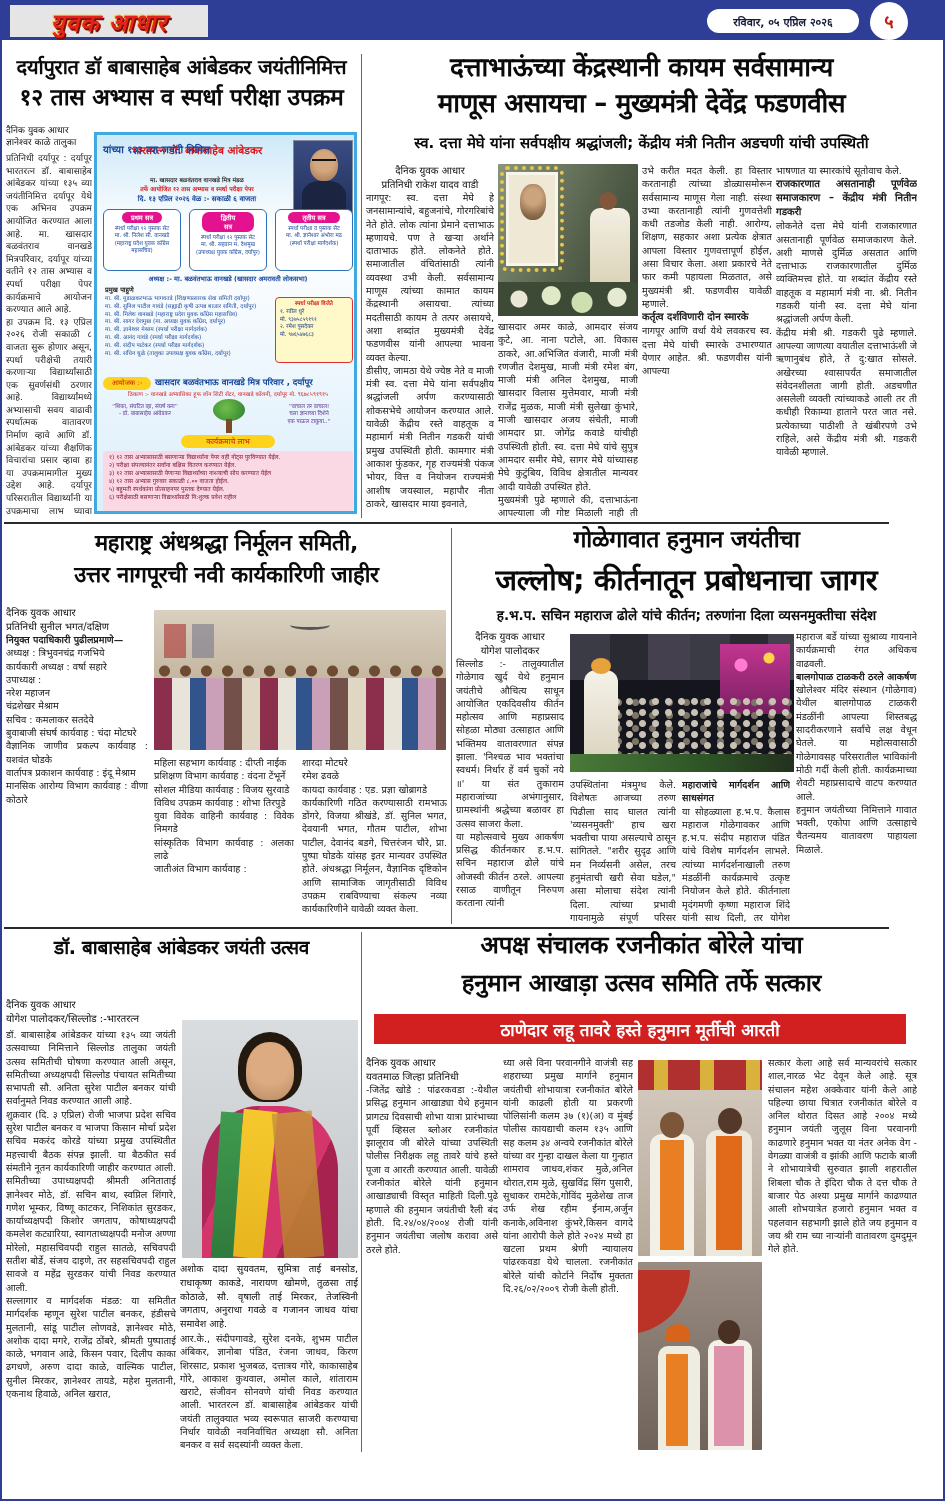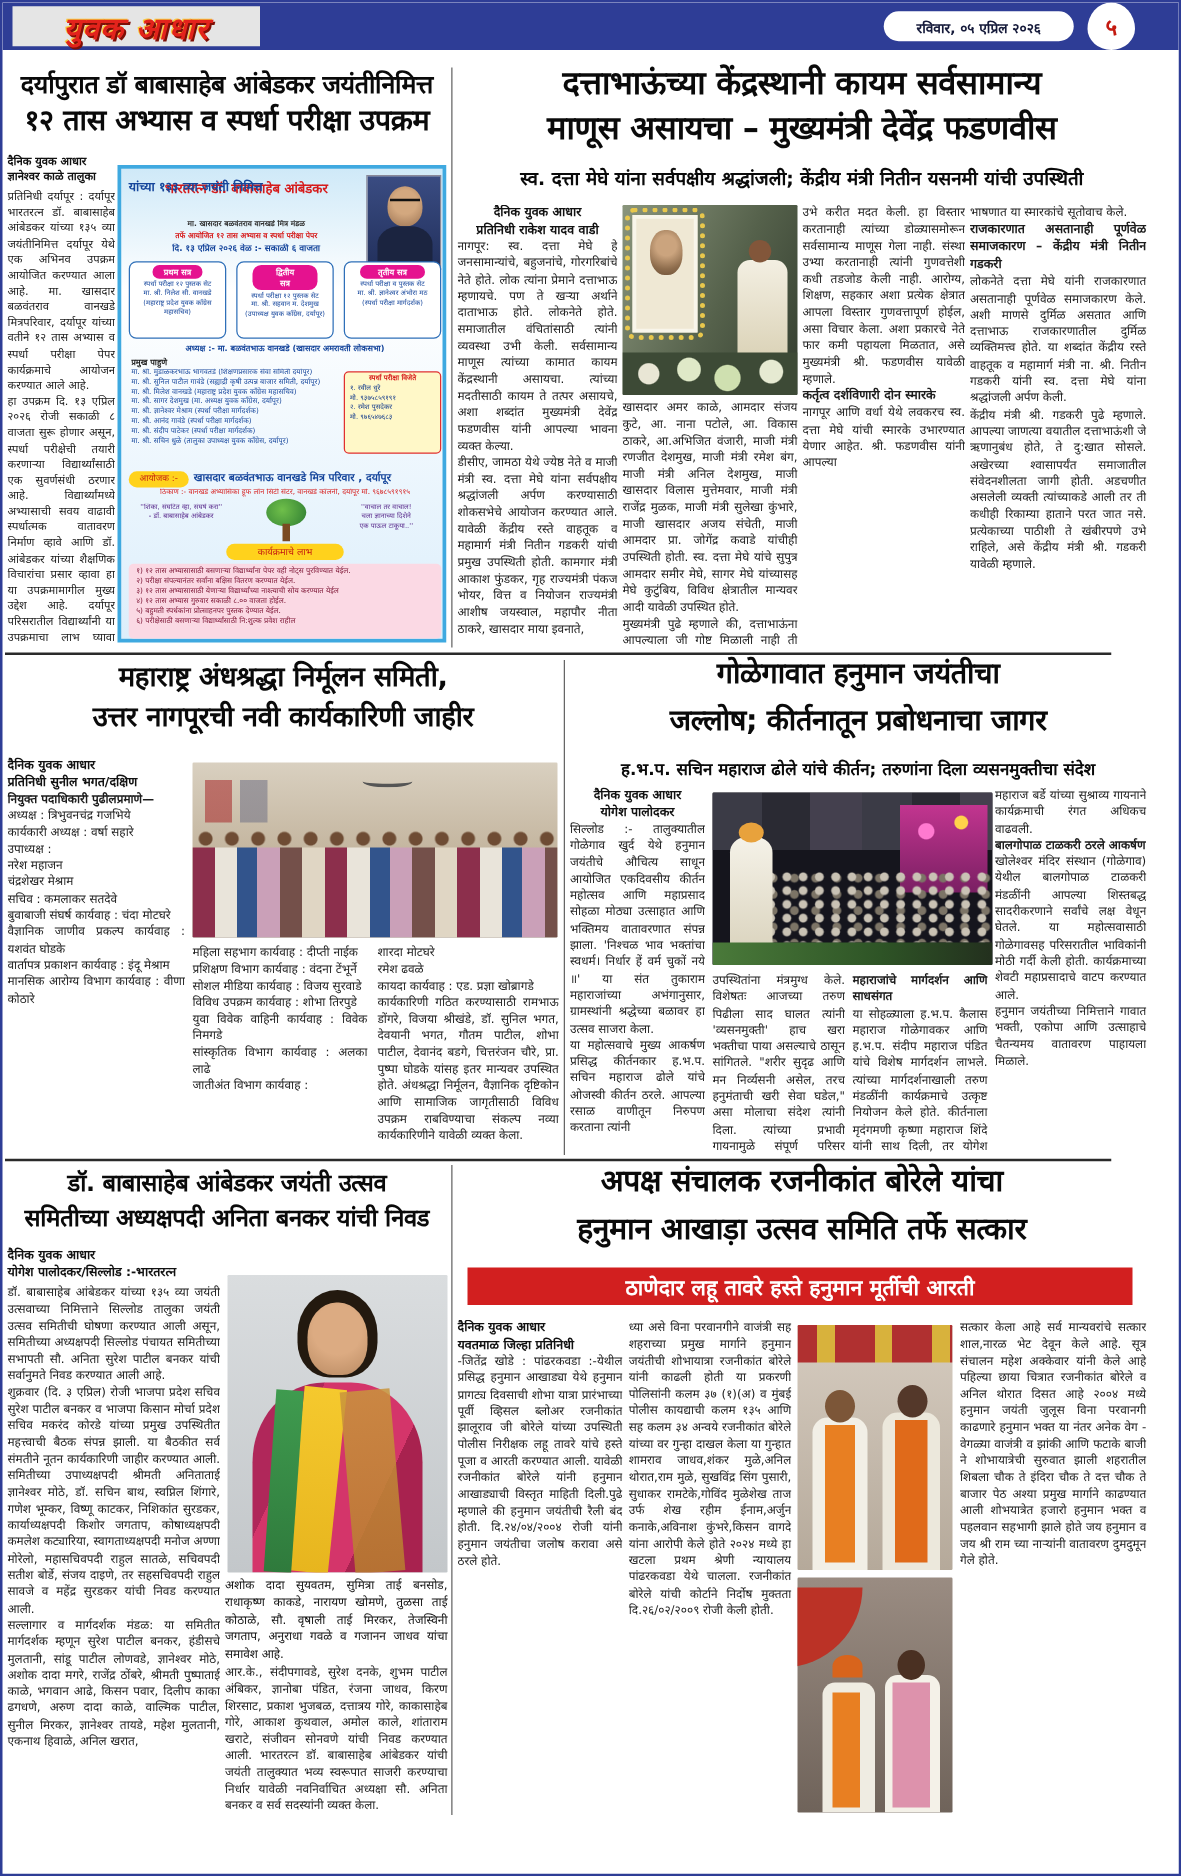--- a/index.html
+++ b/index.html
@@ -3,21 +3,21 @@
 <meta charset="utf-8">
 <style>
   *{margin:0;padding:0;box-sizing:border-box}
   html,body{background:#ececec}
   body{font-family:"DejaVu Sans","Liberation Sans",sans-serif;color:#1c1c1c}
   .page{position:relative;width:945px;height:1501px;background:#fff;margin:0 auto;overflow:hidden}
   .abs{position:absolute}
   .frame{border:2px solid #2e3d96}
   .hl{font-weight:700;color:#0a0a0a;text-align:center;line-height:1.16;letter-spacing:-.3px}
   .bt{font-size:9.5px;line-height:1.4;color:#1d1d1d;text-align:justify;white-space:pre-line;overflow:hidden}
-  .byl{font-weight:700;font-size:10px;line-height:1.35;color:#111;white-space:pre-line}
+  .byl{font-weight:400;font-size:10px;line-height:1.35;color:#111;white-space:pre-line}
   .bold{font-weight:700}
   .sub{font-weight:700;color:#0a0a0a;text-align:center}
   .vline{background:#666;width:1px}
   .hline{background:#2a2a2a;height:2px}
   .photo{overflow:hidden;border-radius:1px}
   .cap{font-size:9.5px;line-height:1.45;text-align:justify;white-space:pre-line;color:#111}
   .banner{background:#d21f1f;color:#fff;font-weight:700;display:flex;align-items:center;justify-content:center}
   
   .poster{border:3px solid #3fa9e0;background:linear-gradient(180deg,#cfe9f8,#ffffff 26%,#eaf5fd 70%,#dceefb);overflow:hidden}
   .pr{color:#d61a1a}.pb{color:#16469c}
@@ -128,21 +128,21 @@
 २) परीक्षा संपल्यानंतर सर्वांना बक्षिस वितरण करण्यात येईल.
 ३) १२ तास अभ्यासासाठी येणाऱ्या विद्यार्थ्यांच्या नाश्त्याची सोय करण्यात येईल
 ४) १२ तास अभ्यास गुरुवार सकाळी ८.०० वाजता होईल.
 ५) बहुमती स्पर्धकांना प्रोत्साहनपर पुस्तक देण्यात येईल.
 ६) परीक्षेसाठी बसणाऱ्या विद्यार्थ्यांसाठी नि:शुल्क प्रवेश राहील</div>
     </div>
   </div>
 
   <div class="abs hl" style="left:364px;top:50px;width:551px;font-size:26px">दत्ताभाऊंच्या केंद्रस्थानी कायम सर्वसामान्य</div>
   <div class="abs hl" style="left:364px;top:86px;width:551px;font-size:26px">माणूस असायचा – मुख्यमंत्री देवेंद्र फडणवीस</div>
-  <div class="abs sub" style="left:364px;top:130px;width:551px;font-size:15px">स्व. दत्ता मेघे यांना सर्वपक्षीय श्रद्धांजली; केंद्रीय मंत्री नितीन यसनमी यांची उपस्थिती</div>
+  <div class="abs sub" style="left:364px;top:130px;width:551px;font-size:15px">स्व. दत्ता मेघे यांना सर्वपक्षीय श्रद्धांजली; केंद्रीय मंत्री नितीन अडचणी यांची उपस्थिती</div>
 
   <div class="abs" style="left:364px;top:162px;width:128px;height:354px;overflow:hidden">
     <div class="byl" style="text-align:center">दैनिक युवक आधार</div>
     <div class="byl" style="text-align:center">प्रतिनिधी राकेश यादव वाडी</div>
     <div class="bt">नागपूर: स्व. दत्ता मेघे हे जनसामान्यांचे, बहुजनांचे, गोरगरिबांचे नेते होते. लोक त्यांना प्रेमाने दत्ताभाऊ म्हणायचे. पण ते खऱ्या अर्थाने दाताभाऊ होते. लोकनेते होते. समाजातील वंचितांसाठी त्यांनी व्यवस्था उभी केली. सर्वसामान्य माणूस त्यांच्या कामात कायम केंद्रस्थानी असायचा. त्यांच्या मदतीसाठी कायम ते तत्पर असायचे, अशा शब्दांत मुख्यमंत्री देवेंद्र फडणवीस यांनी आपल्या भावना व्यक्त केल्या.
 डीसीए, जामठा येथे ज्येष्ठ नेते व माजी मंत्री स्व. दत्ता मेघे यांना सर्वपक्षीय श्रद्धांजली अर्पण करण्यासाठी शोकसभेचे आयोजन करण्यात आले. यावेळी केंद्रीय रस्ते वाहतूक व महामार्ग मंत्री नितीन गडकरी यांची प्रमुख उपस्थिती होती. कामगार मंत्री आकाश फुंडकर, गृह राज्यमंत्री पंकज भोयर, वित्त व नियोजन राज्यमंत्री आशीष जयस्वाल, महापौर नीता ठाकरे, खासदार माया इवनाते,</div>
   </div>
 
   <div class="abs photo" style="left:496px;top:162px;width:140px;height:152px;background:linear-gradient(115deg,#8a957c,#55614b 55%,#333d2f)">
     <div class="abs" style="left:8px;top:8px;width:52px;height:94px;background:#efe8d4;border:3px solid #f8f5ea"></div>
@@ -200,21 +200,21 @@
 विविध उपक्रम कार्यवाह : शोभा तिरपुडे
 युवा विवेक वाहिनी कार्यवाह : विवेक निमगडे
 सांस्कृतिक विभाग कार्यवाह : अलका लाढे
 जातीअंत विभाग कार्यवाह :</div>
   <div class="abs hl" style="left:454px;top:524px;width:461px;font-size:23px">गोळेगावात हनुमान जयंतीचा</div>
 
   <div class="abs bt" style="left:300px;top:754px;width:145px;height:168px">शारदा मोटघरे
 रमेश ढवळे
 कायदा कार्यवाह : एड. प्रज्ञा खोब्रागडे
 कार्यकारिणी गठित करण्यासाठी रामभाऊ डोंगरे, विजया श्रीखंडे, डॉ. सुनिल भगत, देवयानी भगत, गौतम पाटील, शोभा पाटील, देवानंद बडगे, चित्तरंजन चौरे, प्रा. पुष्पा घोडके यांसह इतर मान्यवर उपस्थित होते. अंधश्रद्धा निर्मूलन, वैज्ञानिक दृष्टिकोन आणि सामाजिक जागृतीसाठी विविध उपक्रम राबविण्याचा संकल्प नव्या कार्यकारिणीने यावेळी व्यक्त केला.</div>
-  <div class="abs hl" style="left:454px;top:562px;width:461px;font-size:23px">जल्लोष; कीर्तनातून प्रबोधनाचा जागर</div>
+  <div class="abs hl" style="left:454px;top:562px;width:461px;font-size:29px">जल्लोष; कीर्तनातून प्रबोधनाचा जागर</div>
   <div class="abs sub" style="left:454px;top:604px;width:461px;font-size:13.5px">ह.भ.प. सचिन महाराज ढोले यांचे कीर्तन; तरुणांना दिला व्यसनमुक्तीचा संदेश</div>
 
   <div class="abs" style="left:454px;top:628px;width:108px;height:294px;overflow:hidden">
     <div class="byl" style="text-align:center">दैनिक युवक आधार</div>
     <div class="byl" style="text-align:center">योगेश पालोदकर</div>
     <div class="bt">सिल्लोड :- तालुक्यातील गोळेगाव खुर्द येथे हनुमान जयंतीचे औचित्य साधून आयोजित एकदिवसीय कीर्तन महोत्सव आणि महाप्रसाद सोहळा मोठ्या उत्साहात आणि भक्तिमय वातावरणात संपन्न झाला. 'निश्चळ भाव भक्तांचा स्वधर्म। निर्धार हें वर्म चुकों नये ॥' या संत तुकाराम महाराजांच्या अभंगानुसार, ग्रामस्थांनी श्रद्धेच्या बळावर हा उत्सव साजरा केला.
 या महोत्सवाचे मुख्य आकर्षण प्रसिद्ध कीर्तनकार ह.भ.प. सचिन महाराज ढोले यांचे ओजस्वी कीर्तन ठरले. आपल्या रसाळ वाणीतून निरुपण करताना त्यांनी</div>
   </div>
 
   <div class="abs photo" style="left:568px;top:632px;width:224px;height:138px;background:#15151d">
@@ -232,21 +232,20 @@
     <div class="bt">या सोहळ्याला ह.भ.प. कैलास महाराज गोळेगावकर आणि ह.भ.प. संदीप महाराज पंडित यांचे विशेष मार्गदर्शन लाभले. त्यांच्या मार्गदर्शनाखाली तरुण मंडळींनी कार्यक्रमाचे उत्कृष्ट नियोजन केले होते. कीर्तनाला मृदंगमणी कृष्णा महाराज शिंदे यांनी साथ दिली, तर योगेश महाराज मिसाळ व लक्ष्मण</div>
   </div>
   <div class="abs" style="left:794px;top:628px;width:121px;height:294px;overflow:hidden">
     <div class="bt">महाराज बर्डे यांच्या सुश्राव्य गायनाने कार्यक्रमाची रंगत अधिकच वाढवली.</div>
     <div class="bt bold">बालगोपाळ टाळकरी ठरले आकर्षण</div>
     <div class="bt">खोलेश्वर मंदिर संस्थान (गोळेगाव) येथील बालगोपाळ टाळकरी मंडळींनी आपल्या शिस्तबद्ध सादरीकरणाने सर्वांचे लक्ष वेधून घेतले. या महोत्सवासाठी गोळेगावसह परिसरातील भाविकांनी मोठी गर्दी केली होती. कार्यक्रमाच्या शेवटी महाप्रसादाचे वाटप करण्यात आले.
 हनुमान जयंतीच्या निमित्ताने गावात भक्ती, एकोपा आणि उत्साहाचे चैतन्यमय वातावरण पाहायला मिळाले.</div>
   </div>
 
   <div class="abs hl" style="left:2px;top:934px;width:355px;font-size:19px">डॉ. बाबासाहेब आंबेडकर जयंती उत्सव</div>
-  <div class="abs hl" style="left:2px;top:962px;width:355px;font-size:19px">समितीच्या अध्यक्षपदी अनिता बनकर यांची निवड</div>
   <div class="abs" style="left:4px;top:996px;width:180px">
     <div class="byl">दैनिक युवक आधार</div>
     <div class="byl">योगेश पालोदकर/सिल्लोड :-भारतरत्न</div>
   </div>
   <div class="abs bt" style="left:4px;top:1026px;width:170px;height:422px">डॉ. बाबासाहेब आंबेडकर यांच्या १३५ व्या जयंती उत्सवाच्या निमित्ताने सिल्लोड तालुका जयंती उत्सव समितीची घोषणा करण्यात आली असून, समितीच्या अध्यक्षपदी सिल्लोड पंचायत समितीच्या सभापती सौ. अनिता सुरेश पाटील बनकर यांची सर्वानुमते निवड करण्यात आली आहे.
 शुक्रवार (दि. ३ एप्रिल) रोजी भाजपा प्रदेश सचिव सुरेश पाटील बनकर व भाजपा किसान मोर्चा प्रदेश सचिव मकरंद कोरडे यांच्या प्रमुख उपस्थितीत महत्त्वाची बैठक संपन्न झाली. या बैठकीत सर्व संमतीने नूतन कार्यकारिणी जाहीर करण्यात आली. समितीच्या उपाध्यक्षपदी श्रीमती अनिताताई ज्ञानेश्वर मोठे, डॉ. सचिन बाथ, स्वप्निल शिंगारे, गणेश भूम्कर, विष्णू काटकर, निशिकांत सुरडकर, कार्याध्यक्षपदी किशोर जगताप, कोषाध्यक्षपदी कमलेश कट्यारिया, स्वागताध्यक्षपदी मनोज अण्णा मोरेलो, महासचिवपदी राहुल सातळे, सचिवपदी सतीश बोर्डे, संजय दाइणे, तर सहसचिवपदी राहुल सावजे व महेंद्र सुरडकर यांची निवड करण्यात आली.
 सल्लागार व मार्गदर्शक मंडळ: या समितीत मार्गदर्शक म्हणून सुरेश पाटील बनकर, हंडीसचे मुलतानी, सांडू पाटील लोणवडे, ज्ञानेश्वर मोठे, अशोक दादा मगरे, राजेंद्र ठोंबरे, श्रीमती पुष्पाताई काळे, भगवान आढे, किसन पवार, दिलीप काका ढगधणे, अरुण दादा काळे, वाल्मिक पाटील, सुनील मिरकर, ज्ञानेश्वर तायडे, महेश मुलतानी, एकनाथ हिवाळे, अनिल खरात,</div>
 
   <div class="abs photo" style="left:180px;top:1018px;width:176px;height:238px;background:linear-gradient(#dadddf,#c3c7ca)">
     <div class="abs" style="left:56px;top:12px;width:64px;height:70px;border-radius:50% 50% 40% 40%;background:#23190f"></div>

